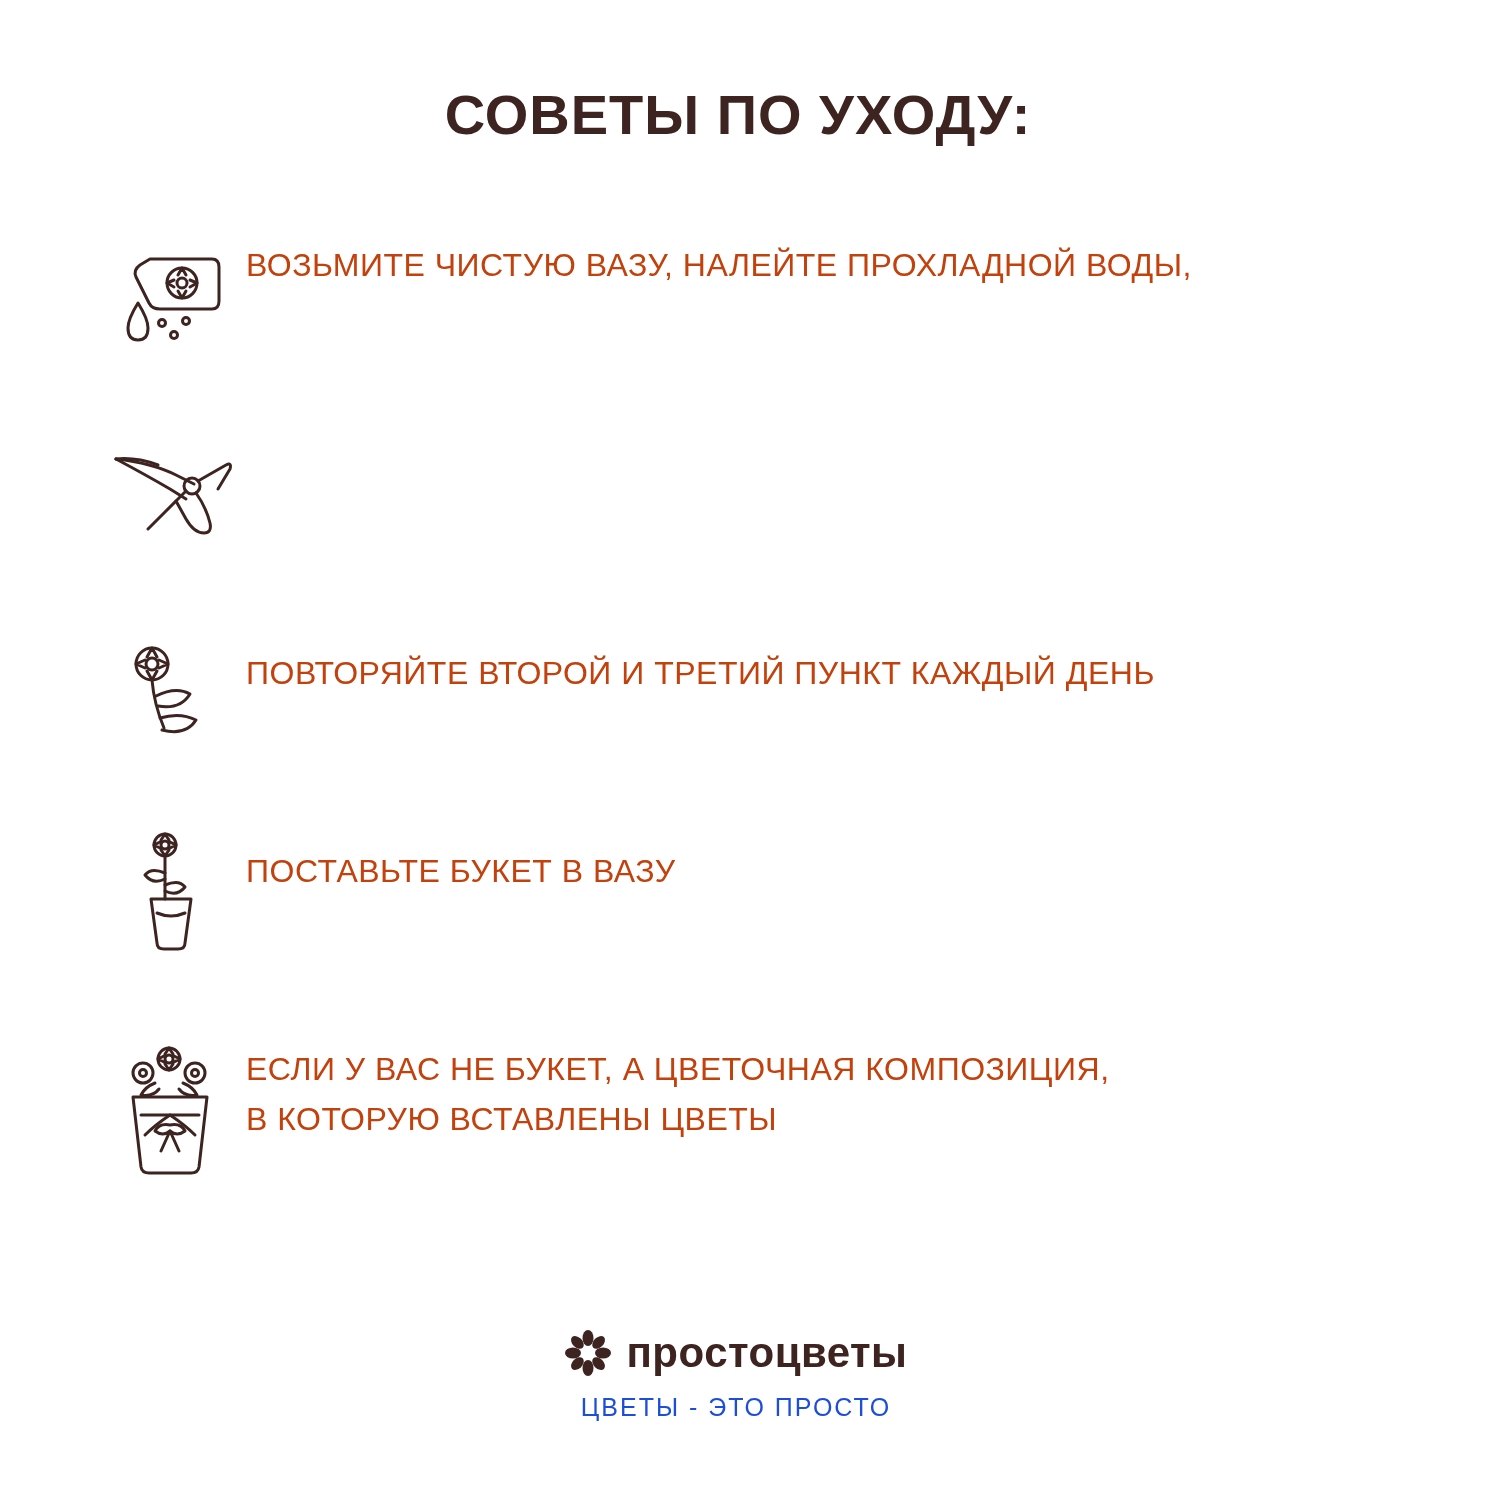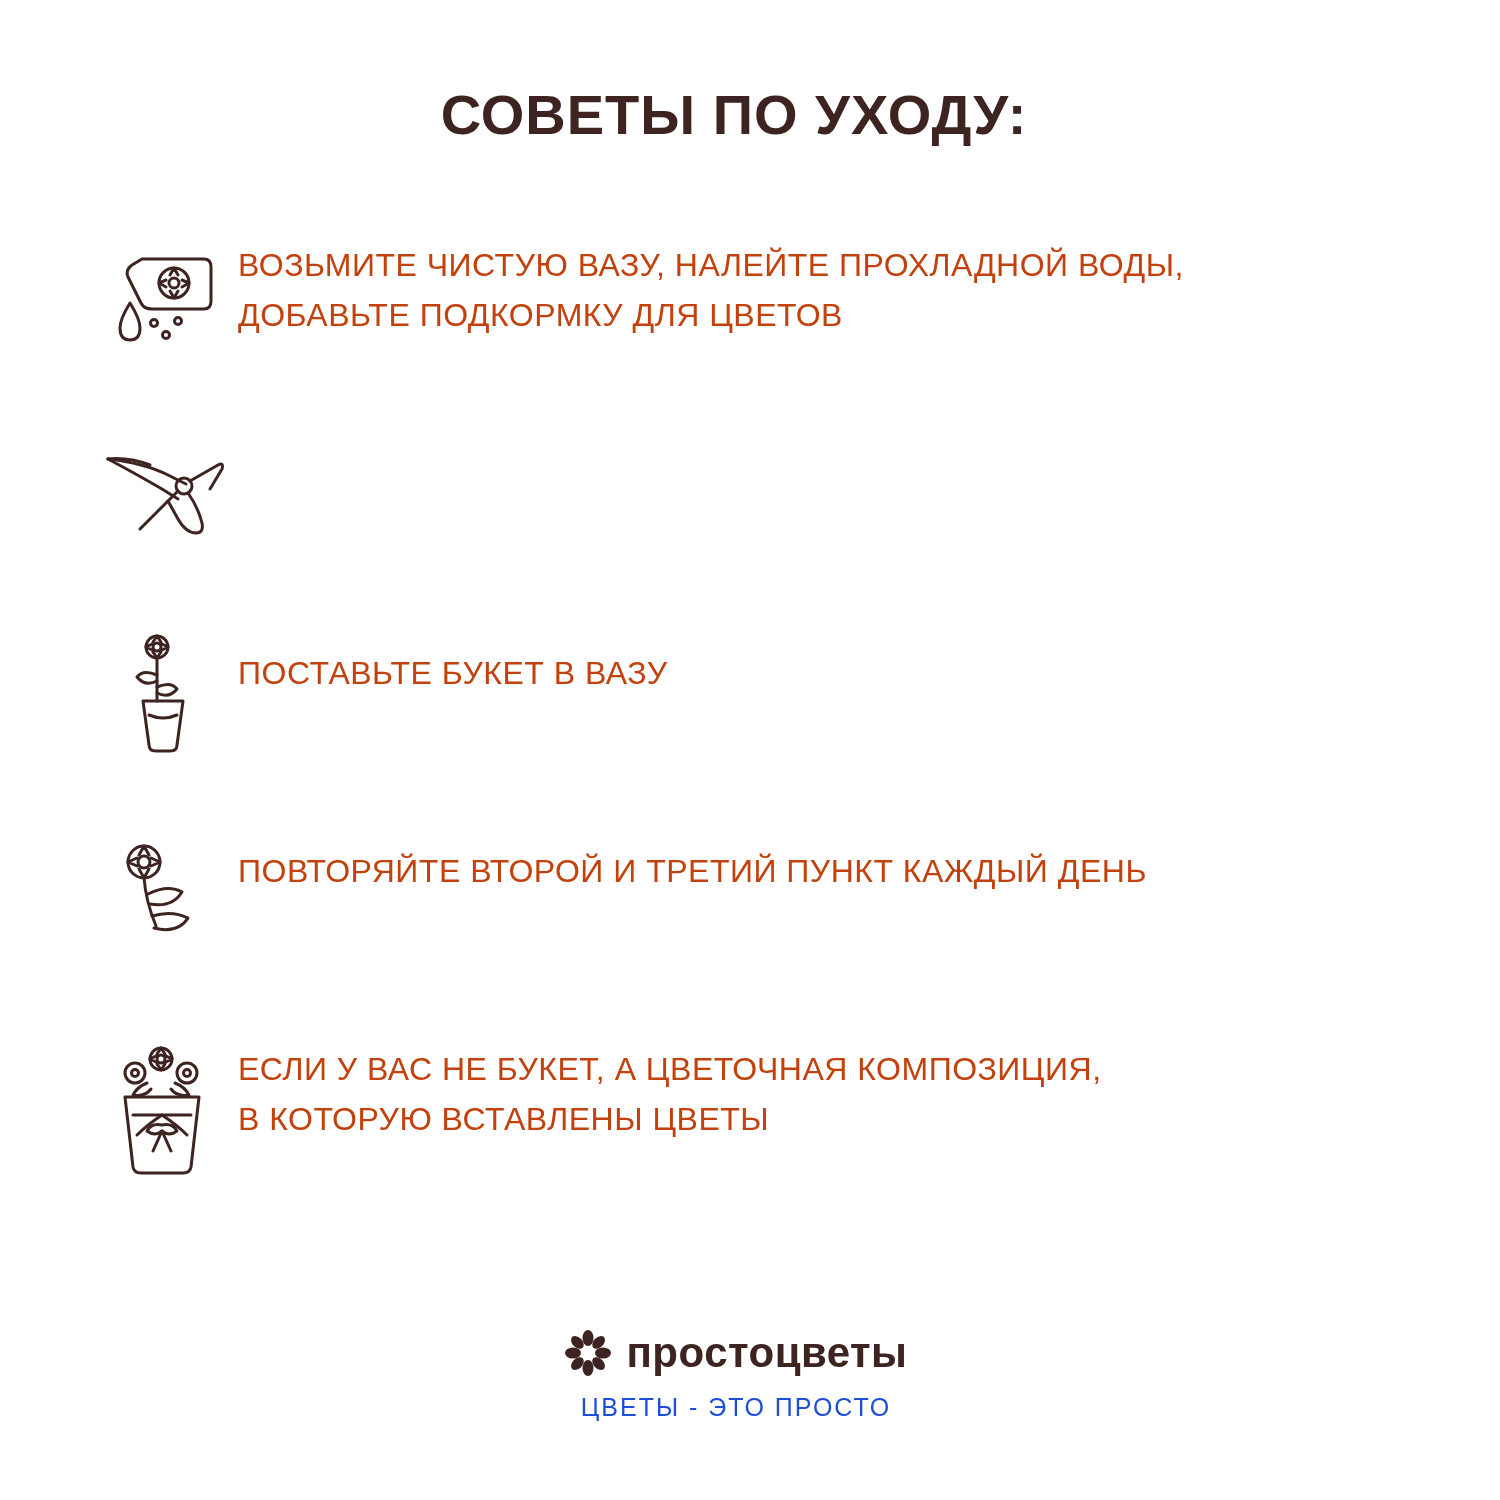--- a/index.html
+++ b/index.html
@@ -12,20 +12,21 @@
     background: #ffffff;
     font-family: "Liberation Sans", sans-serif;
     color: #3d2420;
     overflow: hidden;
   }
   .page {
     position: relative;
     width: 1468px;
     height: 1500px;
     box-sizing: border-box;
+    padding-left: 8px;
   }
   .title {
     text-align: center;
     font-size: 56px;
     font-weight: bold;
     letter-spacing: 1px;
     color: #3d2420;
     margin: 0;
     padding-top: 82px;
     text-transform: uppercase;
@@ -126,69 +127,68 @@
           <circle cx="66" cy="40" r="5"></circle>
           <path d="M66 25 L62 32 M66 25 L70 32 M81 40 L74 37 M81 40 L74 44 M66 55 L62 48 M66 55 L70 48 M51 40 L58 37 M51 40 L58 44"></path>
           <path d="M22 60 Q12 76 12 85 Q12 97 22 97 Q32 97 32 85 Q32 76 22 60 Z"></path>
           <circle cx="46" cy="80" r="3.5"></circle>
           <circle cx="58" cy="92" r="3.5"></circle>
           <circle cx="70" cy="78" r="3.5"></circle>
         </svg>
       </div>
       <div class="tip-text">
         <span class="tip-line">ВОЗЬМИТЕ ЧИСТУЮ ВАЗУ, НАЛЕЙТЕ ПРОХЛАДНОЙ ВОДЫ,</span>
-        <span class="tip-line">ДОБАВЬТЕ ПОДКОРМКУ ДЛЯ ЦВЕТОВ</span>
       </div>
     </div>
 
     <div class="tip row2">
       <div class="tip-icon">
         <svg width="130" height="100" viewBox="0 0 130 100" fill="none" stroke="#3d2420" stroke-width="3" stroke-linecap="round" stroke-linejoin="round">
           <path d="M10 14 Q46 18 70 30 L88 39"></path>
           <path d="M10 14 Q40 30 64 44 L80 54"></path>
           <path d="M10 14 Q30 12 52 20"></path>
           <circle cx="86" cy="41" r="8"></circle>
           <path d="M92 36 L120 20 Q126 17 124 24 L112 44"></path>
           <path d="M90 48 Q100 62 104 78 Q106 88 98 88 Q88 88 80 74 L70 56"></path>
           <path d="M80 46 L56 70 Q48 78 42 84"></path>
         </svg>
+      </div>
+    </div>
+
+    <div class="tip row4">
+      <div class="tip-icon">
+        <svg width="110" height="110" viewBox="0 0 110 110" fill="none" stroke="#3d2420" stroke-width="3" stroke-linecap="round" stroke-linejoin="round">
+          <circle cx="36" cy="26" r="16"></circle>
+          <circle cx="36" cy="26" r="6"></circle>
+          <path d="M36 10 L31 19 M36 10 L41 19 M52 26 L43 22 M52 26 L43 30 M36 42 L31 33 M36 42 L41 33 M20 26 L29 22 M20 26 L29 30"></path>
+          <path d="M36 42 Q38 66 48 90"></path>
+          <path d="M40 58 Q60 48 74 56 Q64 72 42 68"></path>
+          <path d="M44 80 Q64 74 80 82 Q70 98 46 92"></path>
+        </svg>
+      </div>
+      <div class="tip-text">
+        <span class="tip-line">ПОВТОРЯЙТЕ ВТОРОЙ И ТРЕТИЙ ПУНКТ КАЖДЫЙ ДЕНЬ</span>
       </div>
     </div>
 
     <div class="tip row3">
       <div class="tip-icon">
         <svg width="100" height="128" viewBox="0 0 100 128" fill="none" stroke="#3d2420" stroke-width="3" stroke-linecap="round" stroke-linejoin="round">
           <circle cx="44" cy="18" r="11"></circle>
           <circle cx="44" cy="18" r="4"></circle>
           <path d="M44 7 L40 13 M44 7 L48 13 M55 18 L49 15 M55 18 L49 21 M44 29 L40 23 M44 29 L48 23 M33 18 L39 15 M33 18 L39 21"></path>
           <path d="M44 29 L44 72"></path>
           <path d="M44 46 Q30 40 24 48 Q32 58 44 52"></path>
           <path d="M44 58 Q58 52 64 60 Q56 70 44 64"></path>
           <path d="M30 72 L70 72 L64 116 Q64 122 57 122 L43 122 Q36 122 36 116 Z"></path>
           <path d="M36 86 Q50 92 64 86"></path>
         </svg>
       </div>
       <div class="tip-text">
         <span class="tip-line">ПОСТАВЬТЕ БУКЕТ В ВАЗУ</span>
-      </div>
-    </div>
-
-    <div class="tip row4">
-      <div class="tip-icon">
-        <svg width="110" height="110" viewBox="0 0 110 110" fill="none" stroke="#3d2420" stroke-width="3" stroke-linecap="round" stroke-linejoin="round">
-          <circle cx="36" cy="26" r="16"></circle>
-          <circle cx="36" cy="26" r="6"></circle>
-          <path d="M36 10 L31 19 M36 10 L41 19 M52 26 L43 22 M52 26 L43 30 M36 42 L31 33 M36 42 L41 33 M20 26 L29 22 M20 26 L29 30"></path>
-          <path d="M36 42 Q38 66 48 90"></path>
-          <path d="M40 58 Q60 48 74 56 Q64 72 42 68"></path>
-          <path d="M44 80 Q64 74 80 82 Q70 98 46 92"></path>
-        </svg>
-      </div>
-      <div class="tip-text">
-        <span class="tip-line">ПОВТОРЯЙТЕ ВТОРОЙ И ТРЕТИЙ ПУНКТ КАЖДЫЙ ДЕНЬ</span>
       </div>
     </div>
 
     <div class="tip row5">
       <div class="tip-icon">
         <svg width="120" height="150" viewBox="0 0 120 150" fill="none" stroke="#3d2420" stroke-width="3" stroke-linecap="round" stroke-linejoin="round">
           <circle cx="58" cy="20" r="11"></circle>
             <circle cx="58" cy="20" r="4"></circle>
           <circle cx="32" cy="34" r="10"></circle>
             <circle cx="32" cy="34" r="3.5"></circle>

